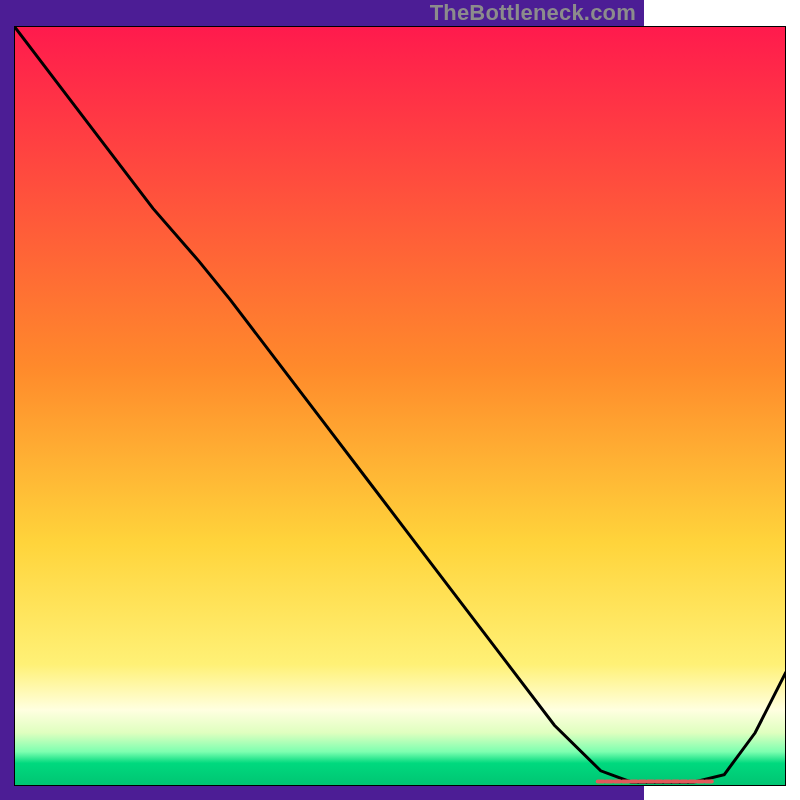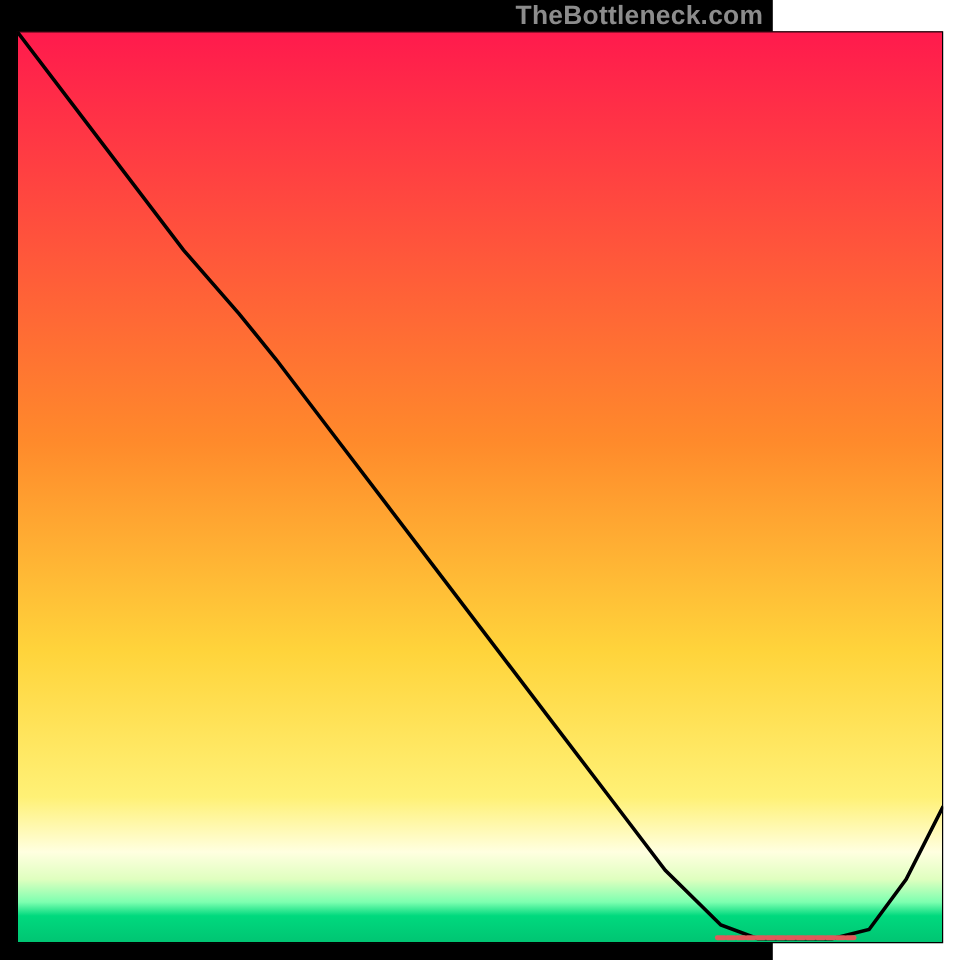--- a/index.html
+++ b/index.html
@@ -7,21 +7,21 @@
     padding: 0;
     width: 800px;
     height: 800px;
     overflow: hidden;
     font-family: Arial, Helvetica, sans-serif;
   }
   .chart-container {
     position: relative;
     width: 644px;
     height: 800px;
-    background: #000000;
+    background: #4c1d95;
   }
   .watermark {
     position: absolute;
     top: 0;
     right: 8px;
     font-size: 22px;
     font-weight: 600;
     color: #8c8c8c;
     letter-spacing: 0.2px;
     z-index: 5;

